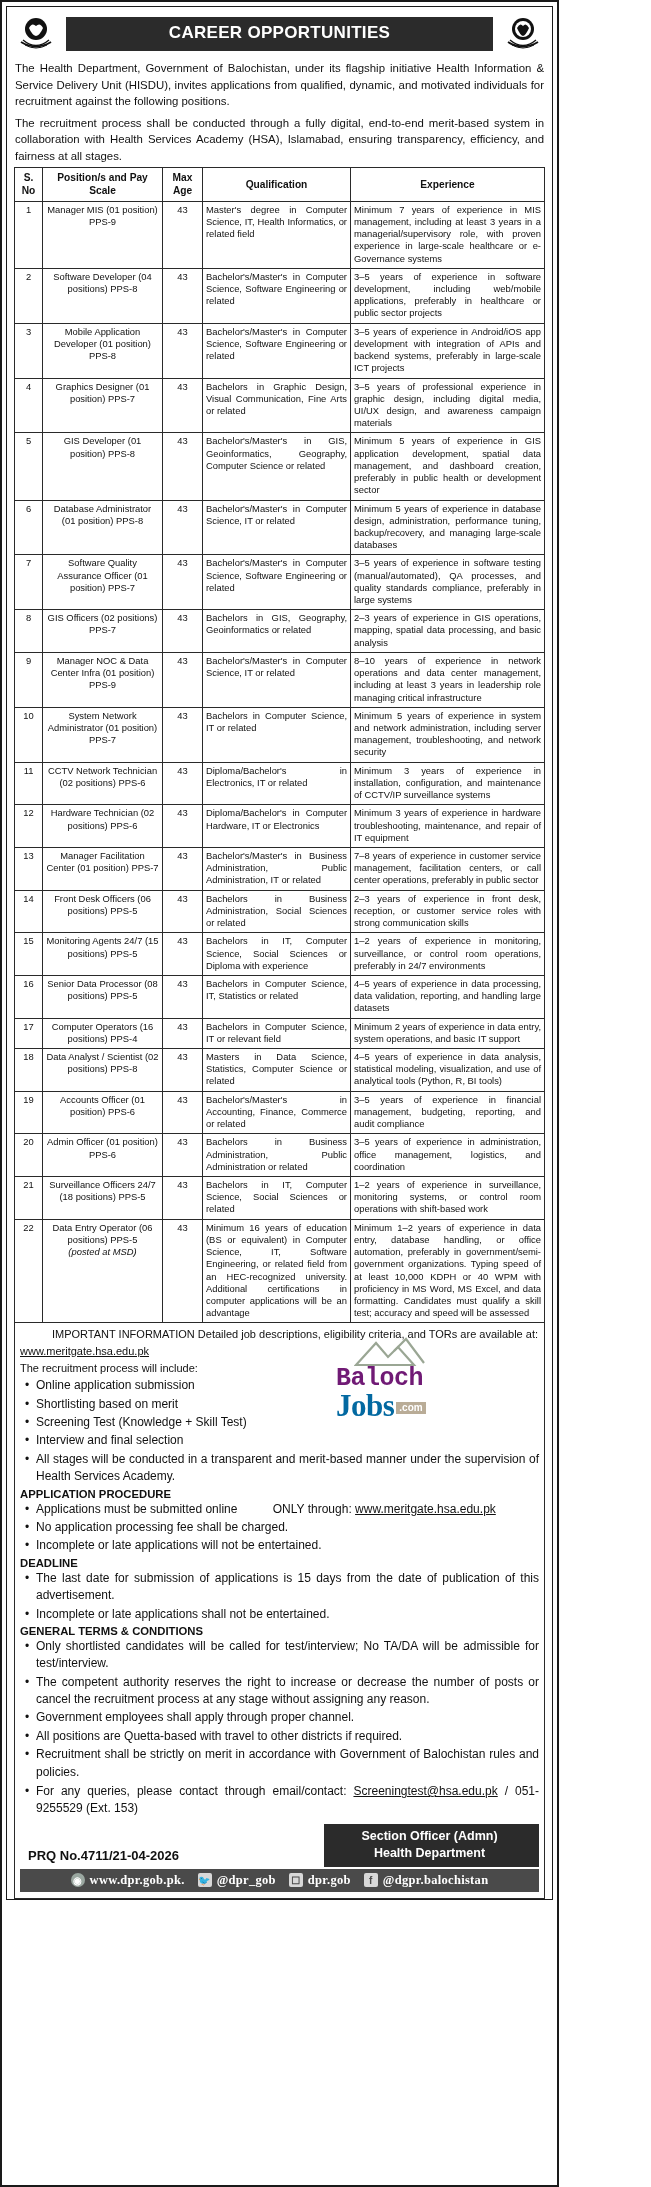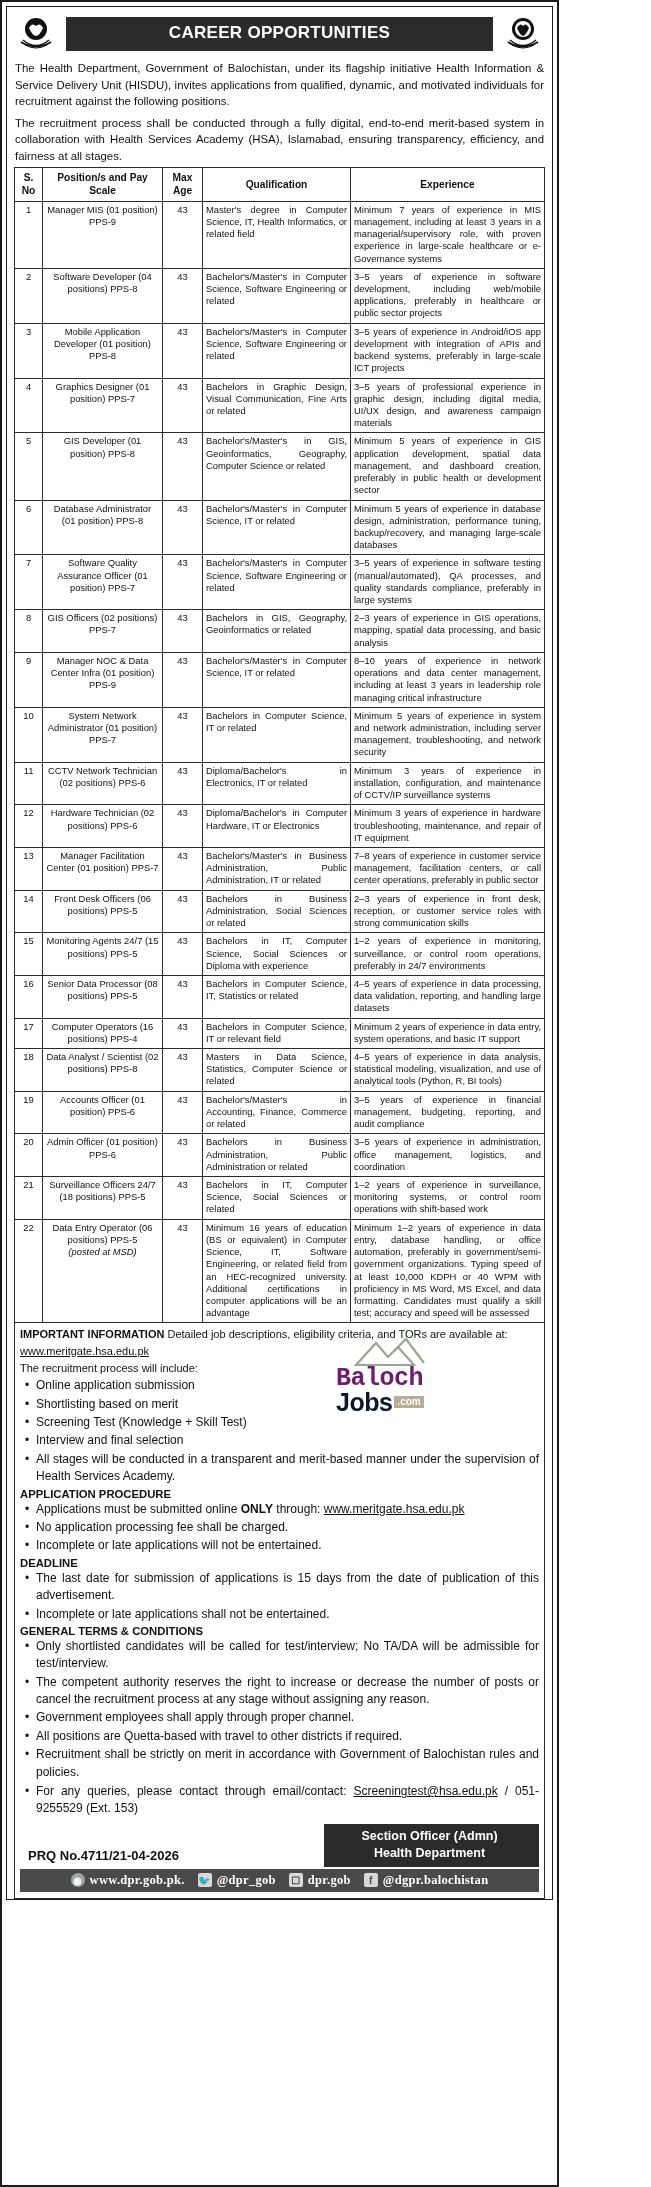--- a/index.html
+++ b/index.html
@@ -98,21 +98,21 @@
     padding: 4px 5px 6px 5px;
     position: relative;
   }
   .info-line {
     font-size: 11px;
     line-height: 1.42;
     text-align: justify;
     margin: 0 0 1px 0;
   }
   .info-line.just-left { text-align: left; }
-  .lbl-bold { font-weight: bold; }
+  .lbl-bold { font-weight: normal; margin-left: 32px; }
   .link { text-decoration: underline; }
   .sec-head {
     font-size: 11.3px;
     font-weight: bold;
     margin: 2px 0 1px 0;
   }
   ul.bullets {
     margin: 0 0 2px 0;
     padding-left: 16px;
     list-style: none;
@@ -145,24 +145,24 @@
   .wm-baloch {
     font-family: Liberation Mono, monospace;
     font-weight: bold;
     font-size: 25px;
     color: #701a75;
     line-height: 0.95;
     letter-spacing: -0.5px;
   }
   .wm-jobs-row { display:flex; align-items:flex-end; line-height:0.95; }
   .wm-jobs {
-    font-family: Liberation Sans, sans-serif;
-    font-weight: bold;
-    font-size: 25px;
-    color: #0f172a;
+    font-family: Liberation Serif, serif;
+    font-weight: bold;
+    font-size: 31px;
+    color: #0369a1;
     letter-spacing: -0.5px;
   }
   .wm-com {
     background: #b9ac97;
     color: #fff;
     font-size: 10px;
     font-weight: bold;
     padding: 1px 3px;
     margin-left: 2px;
     margin-bottom: 7px;

